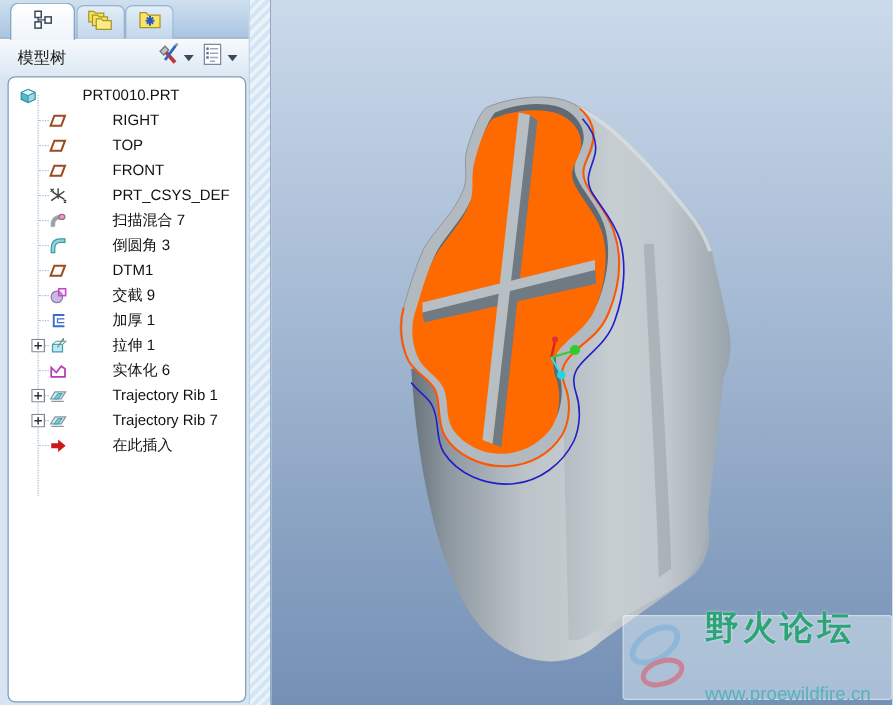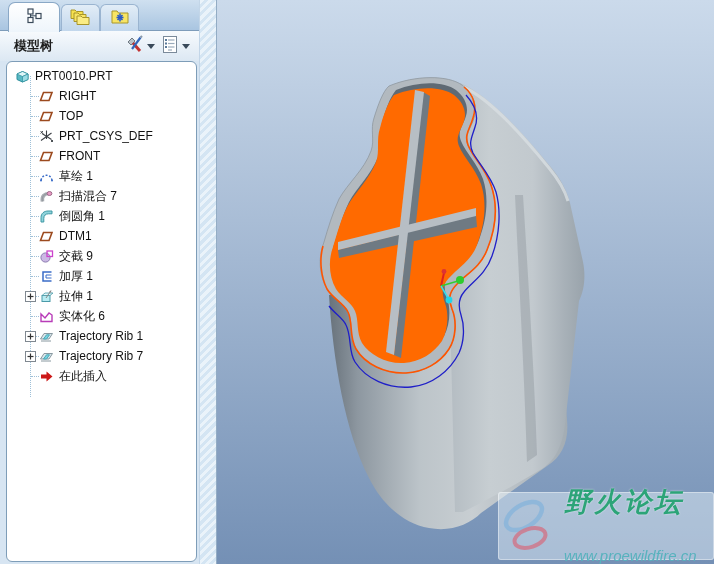--- a/index.html
+++ b/index.html
@@ -15,47 +15,47 @@
   .tab{position:absolute;display:flex;align-items:center;justify-content:center;cursor:default;}
   .tab.active{left:8px;top:2px;width:50px;height:29px;
     background:linear-gradient(#ffffff,#eef5fb);border:1px solid #8aa8c6;border-bottom:none;
     border-radius:7px 7px 0 0;z-index:2;}
   .tab.inactive{top:4px;width:37px;height:26px;
     background:linear-gradient(#e2edf7,#c2d7ec);border:1px solid #9ab4d0;border-bottom:none;
     border-radius:6px 6px 0 0;}
   .tab.t2{left:61px;} .tab.t3{left:100px;}
   .panel-header{position:absolute;left:0;top:31px;width:199px;height:30px;
     background:linear-gradient(#f7fafd,#dce8f3);}
-  .panel-title{position:absolute;left:14px;top:0;line-height:30px;font-size:13px;font-weight:bold;color:#1e1e1e;}
+  .panel-title{position:absolute;left:14px;top:0;line-height:30px;font-size:13px;font-weight:normal;color:#1e1e1e;}
   .hdr-group{position:absolute;top:3px;height:24px;display:flex;align-items:center;cursor:default;}
   .hdr-group.g1{left:125px;} .hdr-group.g2{left:161px;}
   .caret{width:0;height:0;border-left:4px solid transparent;border-right:4px solid transparent;
     border-top:5px solid #3a4a5a;margin-left:3px;}
   .tree-box{position:absolute;left:6px;top:61px;width:189px;height:499px;background:#fff;
     border:1px solid #7e9db8;border-radius:6px;overflow:hidden;}
   .tree-items{position:relative;padding-top:4px;}
   .guide-v{position:absolute;left:23px;top:14px;height:321px;border-left:1px dotted #9ec0d8;}
-  .row{position:relative;height:20px;display:flex;align-items:center;}
+  .row{position:relative;height:20px;display:flex;align-items:center;gap:31px;}
   .row .stub{position:absolute;left:24px;top:10px;width:8px;border-top:1px dotted #9ec0d8;}
   .row .expander{position:absolute;left:18px;top:5px;width:11px;height:11px;line-height:0;}
   .row .ticon{margin-left:32px;width:15px;height:15px;line-height:0;flex:none;}
   .row.root .ticon{margin-left:8px;}
   .row .tlabel{margin-left:5px;font-size:12px;color:#111;white-space:nowrap;}
   
   .splitter{position:absolute;left:199px;top:0;width:18px;height:564px;
     background:repeating-linear-gradient(135deg,#eaf3fa 0px,#eaf3fa 3px,#d4e5f3 3px,#d4e5f3 6px);
     border-left:1px solid #c3d6e8;border-right:1px solid #93acc4;box-sizing:border-box;}
   .grip{position:absolute;width:9px;background:linear-gradient(180deg,#fcfdfe,#e0eaf3);
     border:1px solid #9ab0c4;border-radius:4px;box-shadow:1px 1px 2px rgba(40,60,80,.25);}
   .grip.g1{left:203px;top:206px;height:72px;}
   .grip.g2{left:203px;top:292px;height:130px;}
   .grip .dot{position:absolute;left:2px;top:calc(50% - 2px);width:3px;height:3px;border-radius:50%;
     background:#46525f;box-shadow:0 1px 0 rgba(255,255,255,.8);}
   
-  .graphics{position:absolute;left:217px;top:0;width:497px;height:564px;font-style:italic;}
+  .graphics{position:absolute;left:217px;top:0;width:497px;height:564px;}
   .graphics svg{display:block;}
   .watermark{position:absolute;right:0;bottom:4px;width:216px;height:68px;
     background:rgba(236,246,252,0.45);border-radius:3px;
     box-shadow:inset 0 0 0 1px rgba(255,255,255,0.4);
     display:flex;align-items:center;}
   .wm-logo{flex:none;margin-left:2px;}
   .wm-text{display:flex;flex-direction:column;margin-left:2px;}
   .wm-title{font-size:27px;font-weight:bold;color:#2ca478;letter-spacing:3px;
     text-shadow:0 0 2px rgba(255,255,255,.7);line-height:30px;}
   .wm-url{font-size:15px;color:#57b2bd;line-height:18px;margin-top:30px;}
@@ -149,63 +149,54 @@
         <div class="row">
           <span class="stub"></span>
           <span class="ticon"><svg width="15" height="15" viewBox="0 0 15 15">
               <path d="M1.5,11.5 L4.5,3.5 L13,3.5 L10,11.5 Z" fill="none" stroke="#9c4a1e" stroke-width="1.6"></path>
             </svg></span>
           <span class="tlabel">TOP</span>
         </div>
         <div class="row">
           <span class="stub"></span>
           <span class="ticon"><svg width="15" height="15" viewBox="0 0 15 15">
+              <path d="M1.5,11.5 L4.5,3.5 L13,3.5 L10,11.5 Z" fill="none" stroke="#9c4a1e" stroke-width="1.6"></path>
+            </svg></span>
+          <span class="tlabel">FRONT</span>
+        </div>
+        <div class="row">
+          <span class="stub"></span>
+          <span class="ticon"><svg width="15" height="15" viewBox="0 0 15 15">
               <g stroke="#3a3f44" stroke-width="1.1">
                 <line x1="7.5" y1="1.5" x2="7.5" y2="10"></line>
                 <line x1="2" y1="11.5" x2="12.5" y2="4"></line>
                 <line x1="3" y1="4.5" x2="12.5" y2="10.5"></line>
               </g>
               <g stroke="#3a3f44" stroke-width="0.9">
                 <path d="M1.5,2 L4,4.5 M4,2 L1.5,4.5"></path>
                 <path d="M12,11 L14,13 M14,11 L12,13"></path>
               </g>
             </svg></span>
           <span class="tlabel">PRT_CSYS_DEF</span>
         </div>
         <div class="row">
           <span class="stub"></span>
           <span class="ticon"><svg width="15" height="15" viewBox="0 0 15 15">
-              <path d="M1.5,11.5 L4.5,3.5 L13,3.5 L10,11.5 Z" fill="none" stroke="#9c4a1e" stroke-width="1.6"></path>
-            </svg></span>
-          <span class="tlabel">FRONT</span>
-        </div>
-        <div class="row">
-          <span class="stub"></span>
-          <span class="ticon"><svg width="15" height="15" viewBox="0 0 15 15">
-              <path d="M2,11.5 C3,4.5 12,4.5 13,11.5" fill="none" stroke="#3a6cc8" stroke-width="1.4" stroke-dasharray="2,1.6"></path>
-              <circle cx="2" cy="11.5" r="1" fill="#3a6cc8"></circle>
-              <circle cx="13" cy="11.5" r="1" fill="#3a6cc8"></circle>
-            </svg></span>
-          <span class="tlabel">草绘 1</span>
-        </div>
-        <div class="row">
-          <span class="stub"></span>
-          <span class="ticon"><svg width="15" height="15" viewBox="0 0 15 15">
               <path d="M3.5,12.5 C2.5,7 5.5,4.5 10,4.5" fill="none" stroke="#a8adb2" stroke-width="3.6"></path>
               <path d="M3.5,12.5 C2.5,7 5.5,4.5 10,4.5" fill="none" stroke="#7d848a" stroke-width="1" opacity="0.5"></path>
               <ellipse cx="10.5" cy="4.5" rx="2.4" ry="2" fill="#e89cc4" stroke="#a06a8a"></ellipse>
             </svg></span>
           <span class="tlabel">扫描混合 7</span>
         </div>
         <div class="row">
           <span class="stub"></span>
           <span class="ticon"><svg width="15" height="15" viewBox="0 0 15 15">
               <path d="M2,13 L2,8.5 C2,4.5 5,2 9,2 L13,2 L13,4.8 L9.5,4.8 C6.5,4.8 4.8,6.5 4.8,9.5 L4.8,13 Z" fill="#8fd4dc" stroke="#3f98a4"></path>
             </svg></span>
-          <span class="tlabel">倒圆角 1</span>
+          <span class="tlabel">倒圆角 3</span>
         </div>
         <div class="row">
           <span class="stub"></span>
           <span class="ticon"><svg width="15" height="15" viewBox="0 0 15 15">
               <path d="M1.5,11.5 L4.5,3.5 L13,3.5 L10,11.5 Z" fill="none" stroke="#9c4a1e" stroke-width="1.6"></path>
             </svg></span>
           <span class="tlabel">DTM1</span>
         </div>
         <div class="row">
           <span class="stub"></span>

